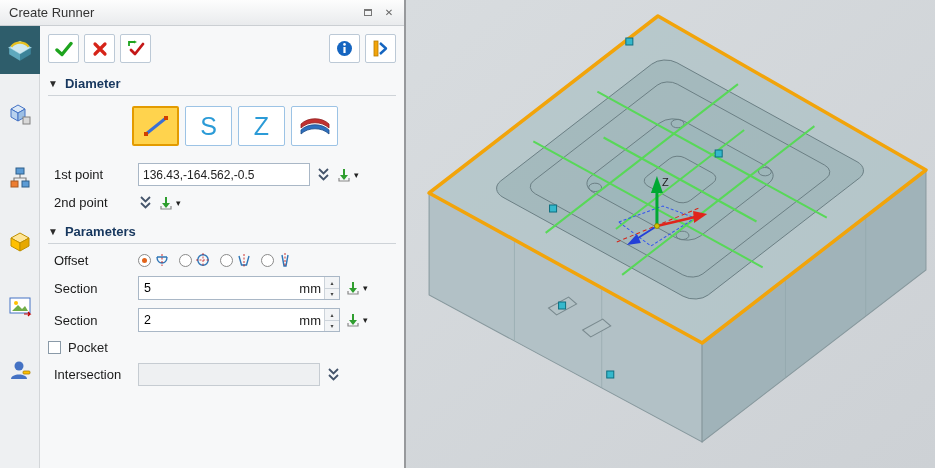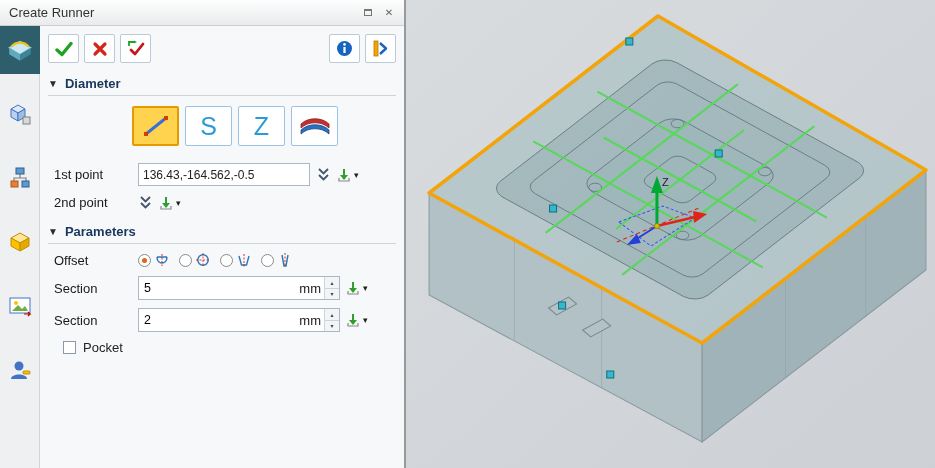--- a/index.html
+++ b/index.html
@@ -49,21 +49,21 @@
   .spinner { width:15px; flex:none; display:flex; flex-direction:column; border-left:1px solid #ccd3da; }
   .spin-btn { flex:1; display:flex; align-items:center; justify-content:center; font-size:6px; color:#444; background:#f2f4f6; cursor:pointer; }
   .spin-btn + .spin-btn { border-top:1px solid #ccd3da; }
 
   .radio-opts { display:flex; align-items:center; gap:9px; }
   .radio-pair { display:flex; align-items:center; gap:3px; cursor:pointer; }
   .radio { width:13px; height:13px; border-radius:50%; border:1px solid #8a8a8a; background:#fff; position:relative; flex:none; }
   .radio.selected::after { content:''; position:absolute; inset:3px; border-radius:50%; background:#e2641b; }
 
   .checkbox { width:13px; height:13px; border:1px solid #8a9aa8; background:#fff; flex:none; cursor:pointer; }
-  .pocket-row { margin-left:15px; gap:7px; }
+  .pocket-row { gap:7px; }
 
   
   .viewport { flex:1; position:relative; background:#d3d7da; min-width:0; }
   .viewport svg { display:block; width:100%; height:100%; }
 </style>
 </head>
 <body>
 
 <div class="app">
 
@@ -303,20 +303,29 @@
             </svg>
             <span class="caret">▾</span>
           </span>
         </div>
 
         <div class="field-row pocket-row">
           <span class="checkbox"></span>
           <span>Pocket</span>
         </div>
 
+        <div class="field-row">
+          <span class="field-label">Intersection</span>
+          <input class="text-input disabled" type="text" disabled="" value="" style="">
+          <span class="chev2">
+            <svg width="13" height="15" viewBox="0 0 13 15">
+              <path d="M2,2 L6.5,6.5 L11,2 M2,8 L6.5,12.5 L11,8" stroke="#44546a" stroke-width="1.8" fill="none"></path>
+            </svg>
+          </span>
+        </div>
 
       </div>
     </div>
   </div>
 
   <div class="viewport">
     <svg viewBox="0 0 527 468" preserveAspectRatio="none">
       <defs>
         <linearGradient id="bgGrad" x1="0" y1="0" x2="1" y2="1">
           <stop offset="0" stop-color="#d8dcdf"></stop>

